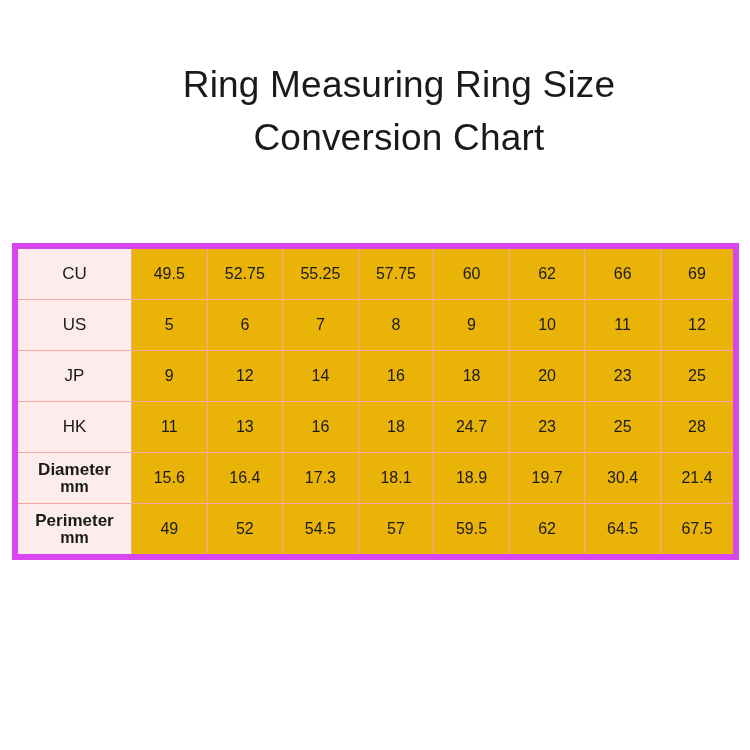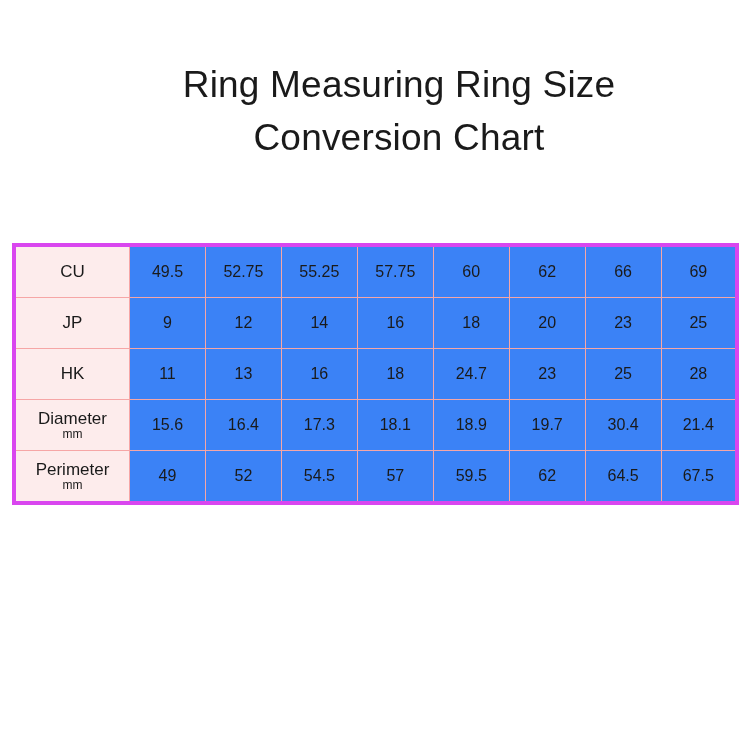--- a/index.html
+++ b/index.html
@@ -38,57 +38,58 @@
   .table-wrap {
     position: absolute;
     left: 12px;
     top: 243px;
     width: 727px;
   }
   table.size-chart {
     border-collapse: collapse;
     width: 727px;
     table-layout: fixed;
-    border: 4px solid #d946ef;
+    border: 6px solid #d946ef;
   }
   table.size-chart td {
     border: 1px solid #f6a6a6;
     height: 50px;
     text-align: center;
     vertical-align: middle;
     font-size: 16px;
     color: #1a1a1a;
     padding: 0;
   }
   table.size-chart td.label {
     width: 113px;
     background: #fdecec;
     font-size: 17px;
     font-weight: 400;
   }
   table.size-chart td.value {
-    background: #3b82f6;
+    background: #eab308;
     font-size: 16px;
   }
   .label-main {
     display: block;
     line-height: 1.05;
   }
   .label-sub {
     display: block;
-    font-size: 12px;
+    font-size: 16px;
     line-height: 1.05;
     color: #1a1a1a;
   }
   .label-stack {
     display: flex;
     flex-direction: column;
     align-items: center;
     justify-content: center;
     line-height: 1.05;
+    font-weight: bold;
   }
 </style>
 </head>
 <body>
 
 <div class="page">
 
   <div class="title-block">
     <div class="title-line">Ring Measuring Ring Size</div>
     <div class="title-line second">Conversion Chart</div>
@@ -102,20 +103,33 @@
             <span class="label-main">CU</span>
           </td>
           <td class="value">49.5</td>
           <td class="value">52.75</td>
           <td class="value">55.25</td>
           <td class="value">57.75</td>
           <td class="value">60</td>
           <td class="value">62</td>
           <td class="value">66</td>
           <td class="value">69</td>
+        </tr>
+        <tr>
+          <td class="label">
+            <span class="label-main">US</span>
+          </td>
+          <td class="value">5</td>
+          <td class="value">6</td>
+          <td class="value">7</td>
+          <td class="value">8</td>
+          <td class="value">9</td>
+          <td class="value">10</td>
+          <td class="value">11</td>
+          <td class="value">12</td>
         </tr>
         <tr>
           <td class="label">
             <span class="label-main">JP</span>
           </td>
           <td class="value">9</td>
           <td class="value">12</td>
           <td class="value">14</td>
           <td class="value">16</td>
           <td class="value">18</td>

